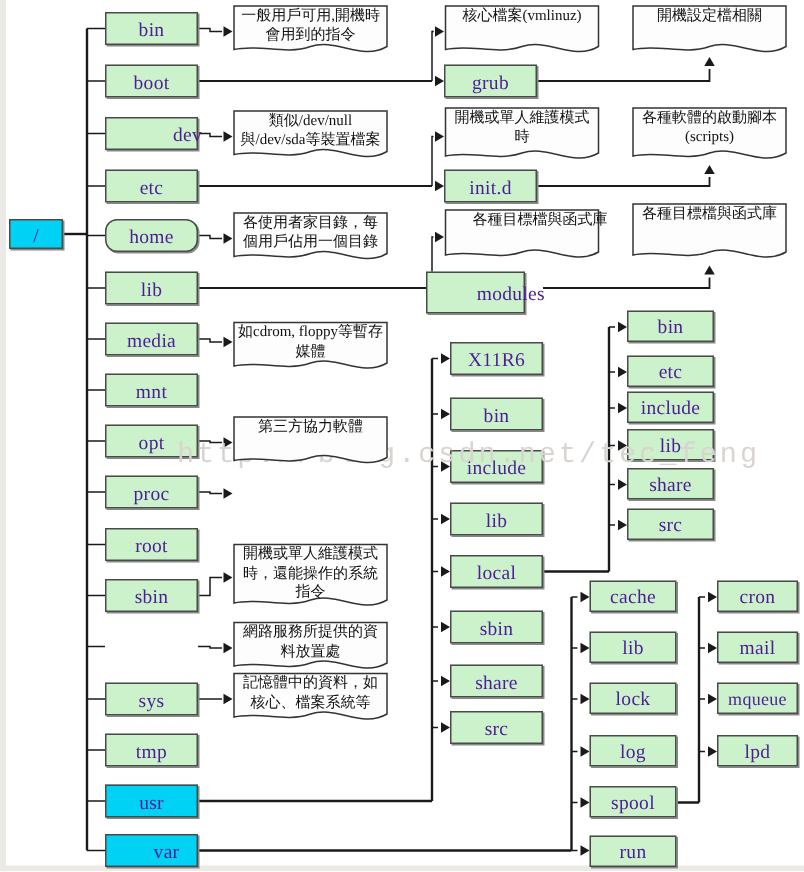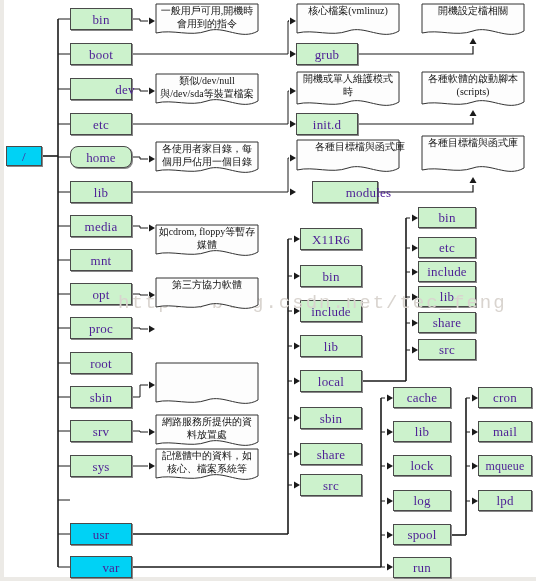--- a/index.html
+++ b/index.html
@@ -176,26 +176,26 @@
     </div>
   <div class="box" style="left:70px;top:317px;width:62px;height:22px;">
     <span>proc</span>
     </div>
   <div class="box" style="left:70px;top:352px;width:62px;height:22px;">
     <span>root</span>
     </div>
   <div class="box" style="left:70px;top:386px;width:62px;height:22px;">
     <span>sbin</span>
     </div>
-  <div class="box" style="left:70px;top:420px;width:62px;height:22px;">
-    <span>srv</span>
-    </div>
   <div class="box" style="left:70px;top:455px;width:62px;height:22px;">
     <span>sys</span>
     </div>
+  <div class="box" style="left:70px;top:489px;width:62px;height:22px;">
+    <span>tmp</span>
+    </div>
   <div class="box cyan" style="left:70px;top:523px;width:62px;height:22px;">
     <span>usr</span>
     </div>
   <div class="box cyan" style="left:70px;top:556px;width:62px;height:22px;padding-left:20px;">
     <span>var</span>
     </div>
 
   <div class="note" style="left:155px;top:3px;width:104px;height:37px;">
     <svg width="104" height="37" viewBox="0 0 104 37">
         <path d="M1 1 H103 V28 C86 38 69 22 52 28 C35 34 18 26 1 30 Z" fill="#fdfdfd" stroke="#333" stroke-width="1"></path>
@@ -210,39 +210,40 @@
     <div class="noteinner">類似/dev/null與/dev/sda等裝置檔案</div>
     </div>
 
   <div class="note" style="left:155px;top:141px;width:104px;height:37px;">
     <svg width="104" height="37" viewBox="0 0 104 37">
         <path d="M1 1 H103 V28 C86 38 69 22 52 28 C35 34 18 26 1 30 Z" fill="#fdfdfd" stroke="#333" stroke-width="1"></path>
       </svg>
     <div class="noteinner">各使用者家目錄，每個用戶佔用一個目錄</div>
     </div>
 
-  <div class="note" style="left:155px;top:224px;width:104px;height:37px;">
+  <div class="note" style="left:155px;top:214px;width:104px;height:37px;">
     <svg width="104" height="37" viewBox="0 0 104 37">
         <path d="M1 1 H103 V28 C86 38 69 22 52 28 C35 34 18 26 1 30 Z" fill="#fdfdfd" stroke="#333" stroke-width="1"></path>
       </svg>
     <div class="noteinner">如cdrom, floppy等暫存媒體</div>
     </div>
 
   <div class="note" style="left:155px;top:277px;width:104px;height:37px;">
     <svg width="104" height="37" viewBox="0 0 104 37">
         <path d="M1 1 H103 V28 C86 38 69 22 52 28 C35 34 18 26 1 30 Z" fill="#fdfdfd" stroke="#333" stroke-width="1"></path>
       </svg>
     <div class="noteinner">第三方協力軟體</div>
     </div>
 
 
   <div class="note" style="left:155px;top:362px;width:104px;height:47px;">
     <svg width="104" height="47" viewBox="0 0 104 47">
         <path d="M1 1 H103 V38 C86 48 69 32 52 38 C35 44 18 36 1 40 Z" fill="#fdfdfd" stroke="#333" stroke-width="1"></path>
       </svg>
+    <div class="noteinner">開機或單人維護模式時，還能操作的系統指令</div>
     </div>
 
   <div class="note" style="left:155px;top:414px;width:104px;height:37px;">
     <svg width="104" height="37" viewBox="0 0 104 37">
         <path d="M1 1 H103 V28 C86 38 69 22 52 28 C35 34 18 26 1 30 Z" fill="#fdfdfd" stroke="#333" stroke-width="1"></path>
       </svg>
     <div class="noteinner">網路服務所提供的資料放置處</div>
     </div>
 
   <div class="note" style="left:155px;top:448px;width:104px;height:37px;">
@@ -274,21 +275,21 @@
     <span>init.d</span>
     </div>
 
   <div class="note" style="left:296px;top:139px;width:128px;height:38px;">
     <svg width="104" height="38" viewBox="0 0 104 38">
         <path d="M1 1 H103 V29 C86 39 69 23 52 29 C35 35 18 27 1 31 Z" fill="#fdfdfd" stroke="#333" stroke-width="1"></path>
       </svg>
     <div class="noteinner">各種目標檔與函式庫</div>
     </div>
 
-  <div class="box" style="left:312px;top:181px;width:66px;height:22px;padding-left:47px;">
+  <div class="box" style="left:284px;top:181px;width:66px;height:28px;padding-left:47px;">
     <span>modules</span>
     </div>
 
   <div class="note" style="left:421px;top:3px;width:104px;height:37px;">
     <svg width="104" height="37" viewBox="0 0 104 37">
         <path d="M1 1 H103 V28 C86 38 69 22 52 28 C35 34 18 26 1 30 Z" fill="#fdfdfd" stroke="#333" stroke-width="1"></path>
       </svg>
     <div class="noteinner">開機設定檔相關</div>
     </div>
 

